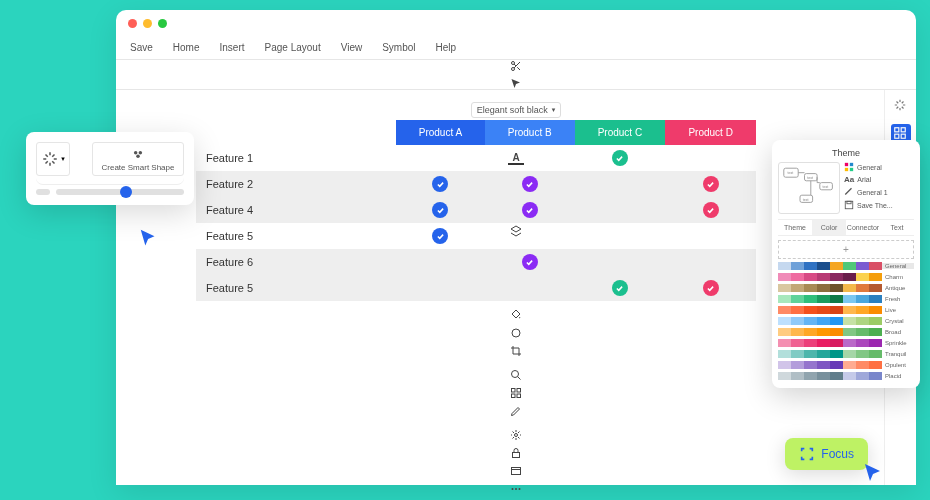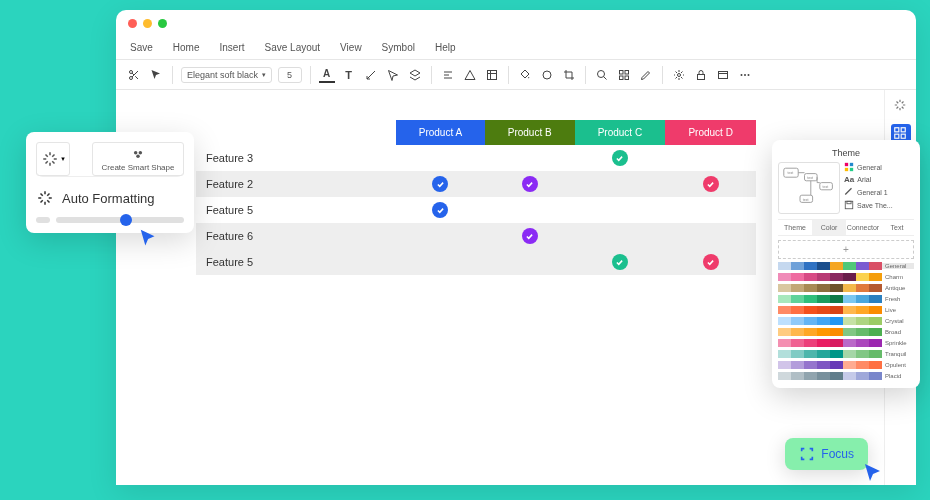--- a/index.html
+++ b/index.html
@@ -7,41 +7,41 @@
 
 .window { position: absolute; left: 116px; top: 10px; width: 800px; height: 475px; background: #fff; border-radius: 10px 10px 0 0; box-shadow: 0 8px 30px rgba(0,0,0,0.1); }
 
 .titlebar { height: 26px; display: flex; align-items: center; padding-left: 12px; gap: 6px; }
 .tbtn { width: 9px; height: 9px; border-radius: 50%; }
 .tbtn.r { background:#ff5f57; } .tbtn.y { background:#febc2e; } .tbtn.g { background:#28c840; }
 
 .menubar { height: 24px; display: flex; align-items: center; gap: 20px; padding: 0 14px; font-size: 10px; color: #555; border-bottom: 1px solid #e6e6e6; }
 .menubar span { cursor: pointer; }
 
-.toolbar { height: 30px; display: flex; align-items: center; padding: 0 10px; gap: 6px; color: #555; font-size: 10px; border-bottom: 1px solid #e6e6e6; }
+.toolbar { height: 30px; display: flex; align-items: center; padding: 0 10px; gap: 6px; color: #555; font-size: 10px; border-bottom: 1px solid #e6e6e6; flex-direction: column; }
 .toolbar .sep { width: 1px; height: 18px; background: #e0e0e0; margin: 0 2px; }
 .tbicon { width: 16px; height: 16px; display: flex; align-items: center; justify-content: center; color: #444; }
 .fontbox { border: 1px solid #ddd; border-radius: 3px; padding: 2px 5px; font-size: 9px; color:#555; display:flex; align-items:center; gap:4px;}
 .fontsize { border: 1px solid #ddd; border-radius: 3px; padding: 2px 4px; font-size: 9px; width: 24px; text-align:center;}
 
 .canvas { position: relative; padding: 30px 40px 20px 80px; height: calc(100% - 80px); }
 
 table { border-collapse: collapse; font-size: 11px; width: 560px; }
 th, td { padding: 5px 8px; text-align: center; height: 24px; }
 th.prod { color: #fff; font-weight: 500; font-size: 10px; padding: 7px 4px;}
-th.pA { background:#2563eb; } th.pB { background:#4d7c0f; } th.pC { background:#1bbf8e; } th.pD { background:#ef3b6b; }
+th.pA { background:#2563eb; } th.pB { background:#3b82f6; } th.pC { background:#1bbf8e; } th.pD { background:#ef3b6b; }
 td.feat { text-align: left; color: #333; padding-left: 10px; width: 200px;}
 tr.alt td { background: #eeeeee; }
 .chk { width: 16px; height: 16px; border-radius: 50%; display: inline-flex; align-items: center; justify-content: center; color:#fff;}
 .chk svg { width: 9px; height: 9px; }
 .cA{background:#2563eb;} .cB{background:#8b2bf4;} .cC{background:#1bbf8e;} .cD{background:#ef3b6b;}
 
 
 .smart-popup { position: absolute; left: 26px; top: 132px; width: 168px; background: #fff; border-radius: 8px; box-shadow: 0 8px 30px rgba(0,0,0,0.15); padding: 10px; }
-.sp-top { display: flex; gap: 22px; border-bottom: 1px solid #eee;  border-radius: 7px;}
+.sp-top { display: flex; gap: 22px; border-bottom: 1px solid #eee; padding-bottom: 8px; border-radius: 7px;}
 .sp-icon { width: 34px; height: 34px; border: 1px solid #e5e5e5; border-radius: 3px; display:flex; align-items:center; justify-content:center;}
 .sp-create { flex:1; border: 1px solid #e5e5e5; border-radius: 3px; display:flex; flex-direction:column; align-items:center; justify-content:center; font-size:8px; color:#555; gap:2px;}
 .sp-body { display:flex; align-items:center; gap: 8px; padding: 12px 0 6px; font-size: 13px; color: #333; }
 .sp-slider { display:flex; align-items:center; gap:6px; padding-top:4px;}
 .sp-slider .short{width:14px;height:6px;background:#e0e0e0;border-radius:3px;}
 .sp-slider .long{flex:1;height:6px;background:#e0e0e0;border-radius:3px; position:relative;}
 .sp-slider .knob{position:absolute;left:50%;top:-3px;width:12px;height:12px;background:#2563eb;border-radius:50%;}
 .cursor1 { position: absolute; left: 138px; top: 228px; }
 
 
@@ -59,40 +59,40 @@
 .tp-tabs { display:flex; margin-top:5px; border-top:1px solid #eee; border-bottom:1px solid #eee;}
 .tp-tab { flex:1; text-align:center; padding:4px 0; font-size:7px; color:#666;}
 .tp-tab.act { background:#f0f0f0;}
 .tp-row { display:flex; align-items:center; margin-top:3px;}
 .tp-row .sw { flex:1; display:flex;}
 .tp-row .sw span{flex:1; height:8px;}
 .tp-row .lbl { width:32px; font-size:6px; padding-left:3px; color:#666;}
 .tp-add { border:1px dashed #ccc; text-align:center; padding:3px; margin-top:4px; color:#999; font-size:10px;}
 
 
-.focus { position: absolute; right: 62px; bottom: 30px; background:#86efac; border-radius: 8px; padding: 8px 14px; display:flex; align-items:center; gap:6px; color:#2563eb; font-size:12px; font-weight:500; box-shadow: 0 4px 20px rgba(0,0,0,0.15);}
+.focus { position: absolute; right: 62px; bottom: 30px; background:#bef264; border-radius: 8px; padding: 8px 14px; display:flex; align-items:center; gap:6px; color:#2563eb; font-size:12px; font-weight:500; box-shadow: 0 4px 20px rgba(0,0,0,0.15);}
 .cursor2 { position: absolute; right: 44px; bottom: 14px;}
 
 svg { display:block; }
 </style>
 </head>
 <body>
 
 <div class="window">
   <div class="titlebar">
     <div class="tbtn r"></div>
     <div class="tbtn y"></div>
     <div class="tbtn g"></div>
   </div>
 
   <div class="menubar">
     <span>Save</span>
     <span>Home</span>
     <span>Insert</span>
-    <span>Save Layout</span>
+    <span>Page Layout</span>
     <span>View</span>
     <span>Symbol</span>
     <span>Help</span>
   </div>
 
   <div class="toolbar">
     <div class="tbicon">
         <svg viewBox="0 0 24 24" width="12" height="12" fill="none" stroke="currentColor" stroke-width="2">
           <circle cx="6" cy="6" r="3"></circle>
           <circle cx="6" cy="18" r="3"></circle>
@@ -217,32 +217,51 @@
           <tr id="thead-row">
             <th></th>
             <th class="prod pA">Product A</th>
             <th class="prod pB">Product B</th>
             <th class="prod pC">Product C</th>
             <th class="prod pD">Product D</th>
           </tr>
         </thead>
       <tbody id="tbody">
           <tr>
-            <td class="feat">Feature 3</td>
+            <td class="feat">Feature 1</td>
             <td></td>
             <td></td>
             <td><span class="chk cC">
                 <svg viewBox="0 0 24 24" fill="none" stroke="#fff" stroke-width="4">
                   <path d="M5 12l5 5L19 7"></path>
                 </svg>
               </span></td>
             <td></td>
           </tr>
           <tr class="alt">
             <td class="feat">Feature 2</td>
+            <td><span class="chk cA">
+                <svg viewBox="0 0 24 24" fill="none" stroke="#fff" stroke-width="4">
+                  <path d="M5 12l5 5L19 7"></path>
+                </svg>
+              </span></td>
+            <td><span class="chk cB">
+                <svg viewBox="0 0 24 24" fill="none" stroke="#fff" stroke-width="4">
+                  <path d="M5 12l5 5L19 7"></path>
+                </svg>
+              </span></td>
+            <td></td>
+            <td><span class="chk cD">
+                <svg viewBox="0 0 24 24" fill="none" stroke="#fff" stroke-width="4">
+                  <path d="M5 12l5 5L19 7"></path>
+                </svg>
+              </span></td>
+          </tr>
+          <tr class="alt">
+            <td class="feat">Feature 4</td>
             <td><span class="chk cA">
                 <svg viewBox="0 0 24 24" fill="none" stroke="#fff" stroke-width="4">
                   <path d="M5 12l5 5L19 7"></path>
                 </svg>
               </span></td>
             <td><span class="chk cB">
                 <svg viewBox="0 0 24 24" fill="none" stroke="#fff" stroke-width="4">
                   <path d="M5 12l5 5L19 7"></path>
                 </svg>
               </span></td>
@@ -354,26 +373,20 @@
         <span style="font-size:7px;margin-left:2px">▾</span>
       </div>
     <div class="sp-create">
       <svg viewBox="0 0 24 24" width="14" height="14" fill="#555">
           <circle cx="8" cy="10" r="3"></circle>
           <circle cx="16" cy="10" r="3"></circle>
           <circle cx="12" cy="16" r="3"></circle>
         </svg>
       <span>Create Smart Shape</span>
     </div>
-  </div>
-  <div class="sp-body">
-    <svg viewBox="0 0 24 24" width="18" height="18" fill="none" stroke="#333" stroke-width="2">
-        <path d="M12 3v4M12 17v4M3 12h4M17 12h4M6 6l3 3M15 15l3 3M6 18l3-3M15 9l3-3"></path>
-      </svg>
-    <span>Auto Formatting</span>
   </div>
   <div class="sp-slider">
     <div class="short"></div>
     <div class="long">
         <div class="knob"></div>
       </div>
   </div>
 </div>
 <svg class="cursor1" width="22" height="22" viewBox="0 0 24 24">
     <path d="M3 2l5 17 3-7 7-3z" fill="#2563eb"></path>

